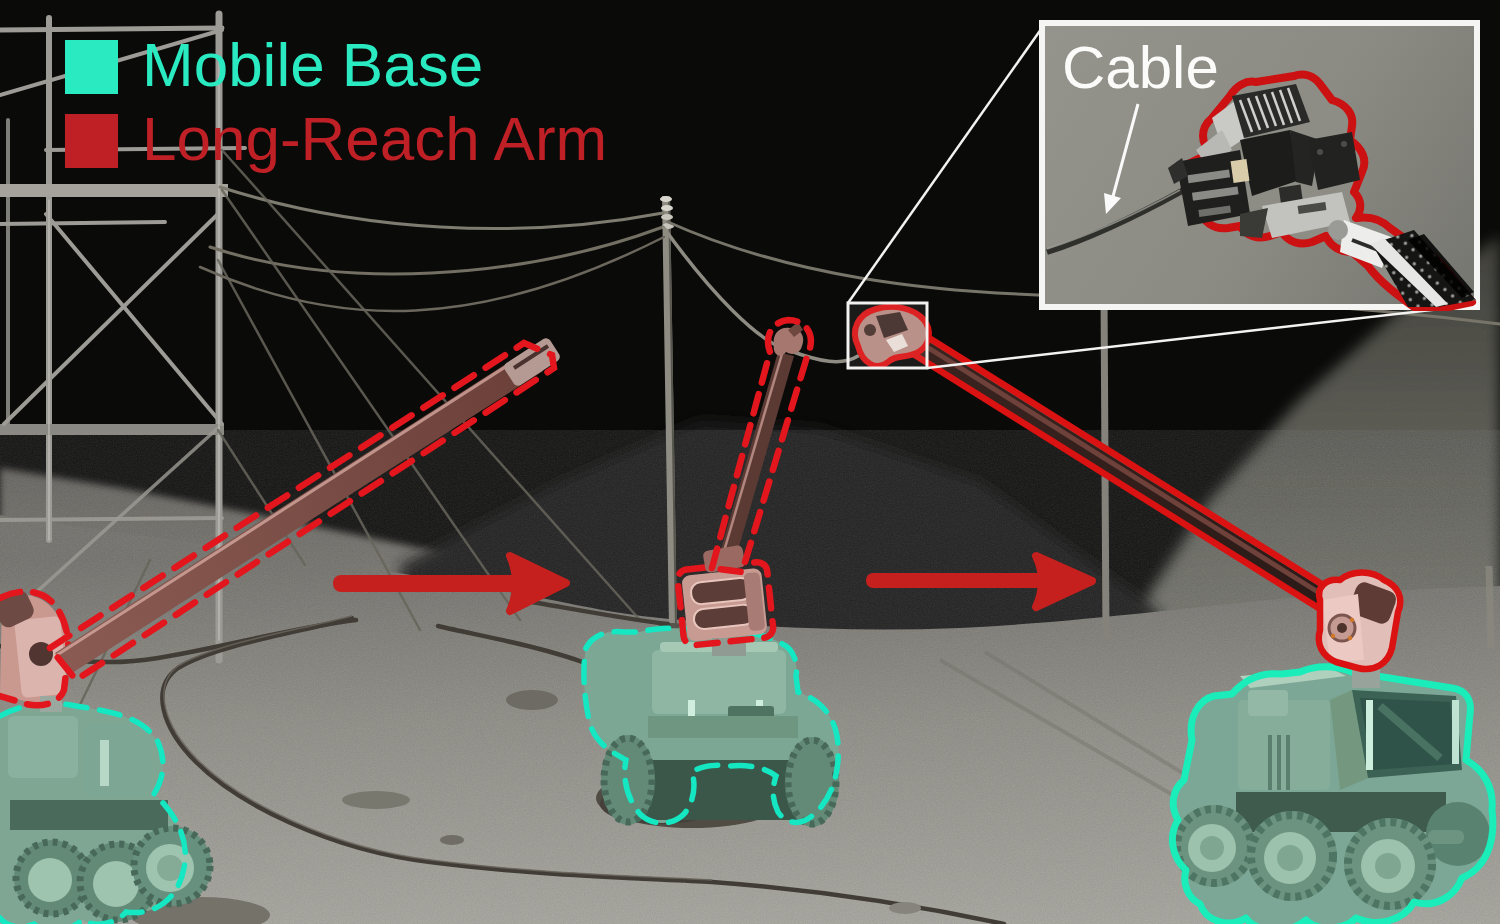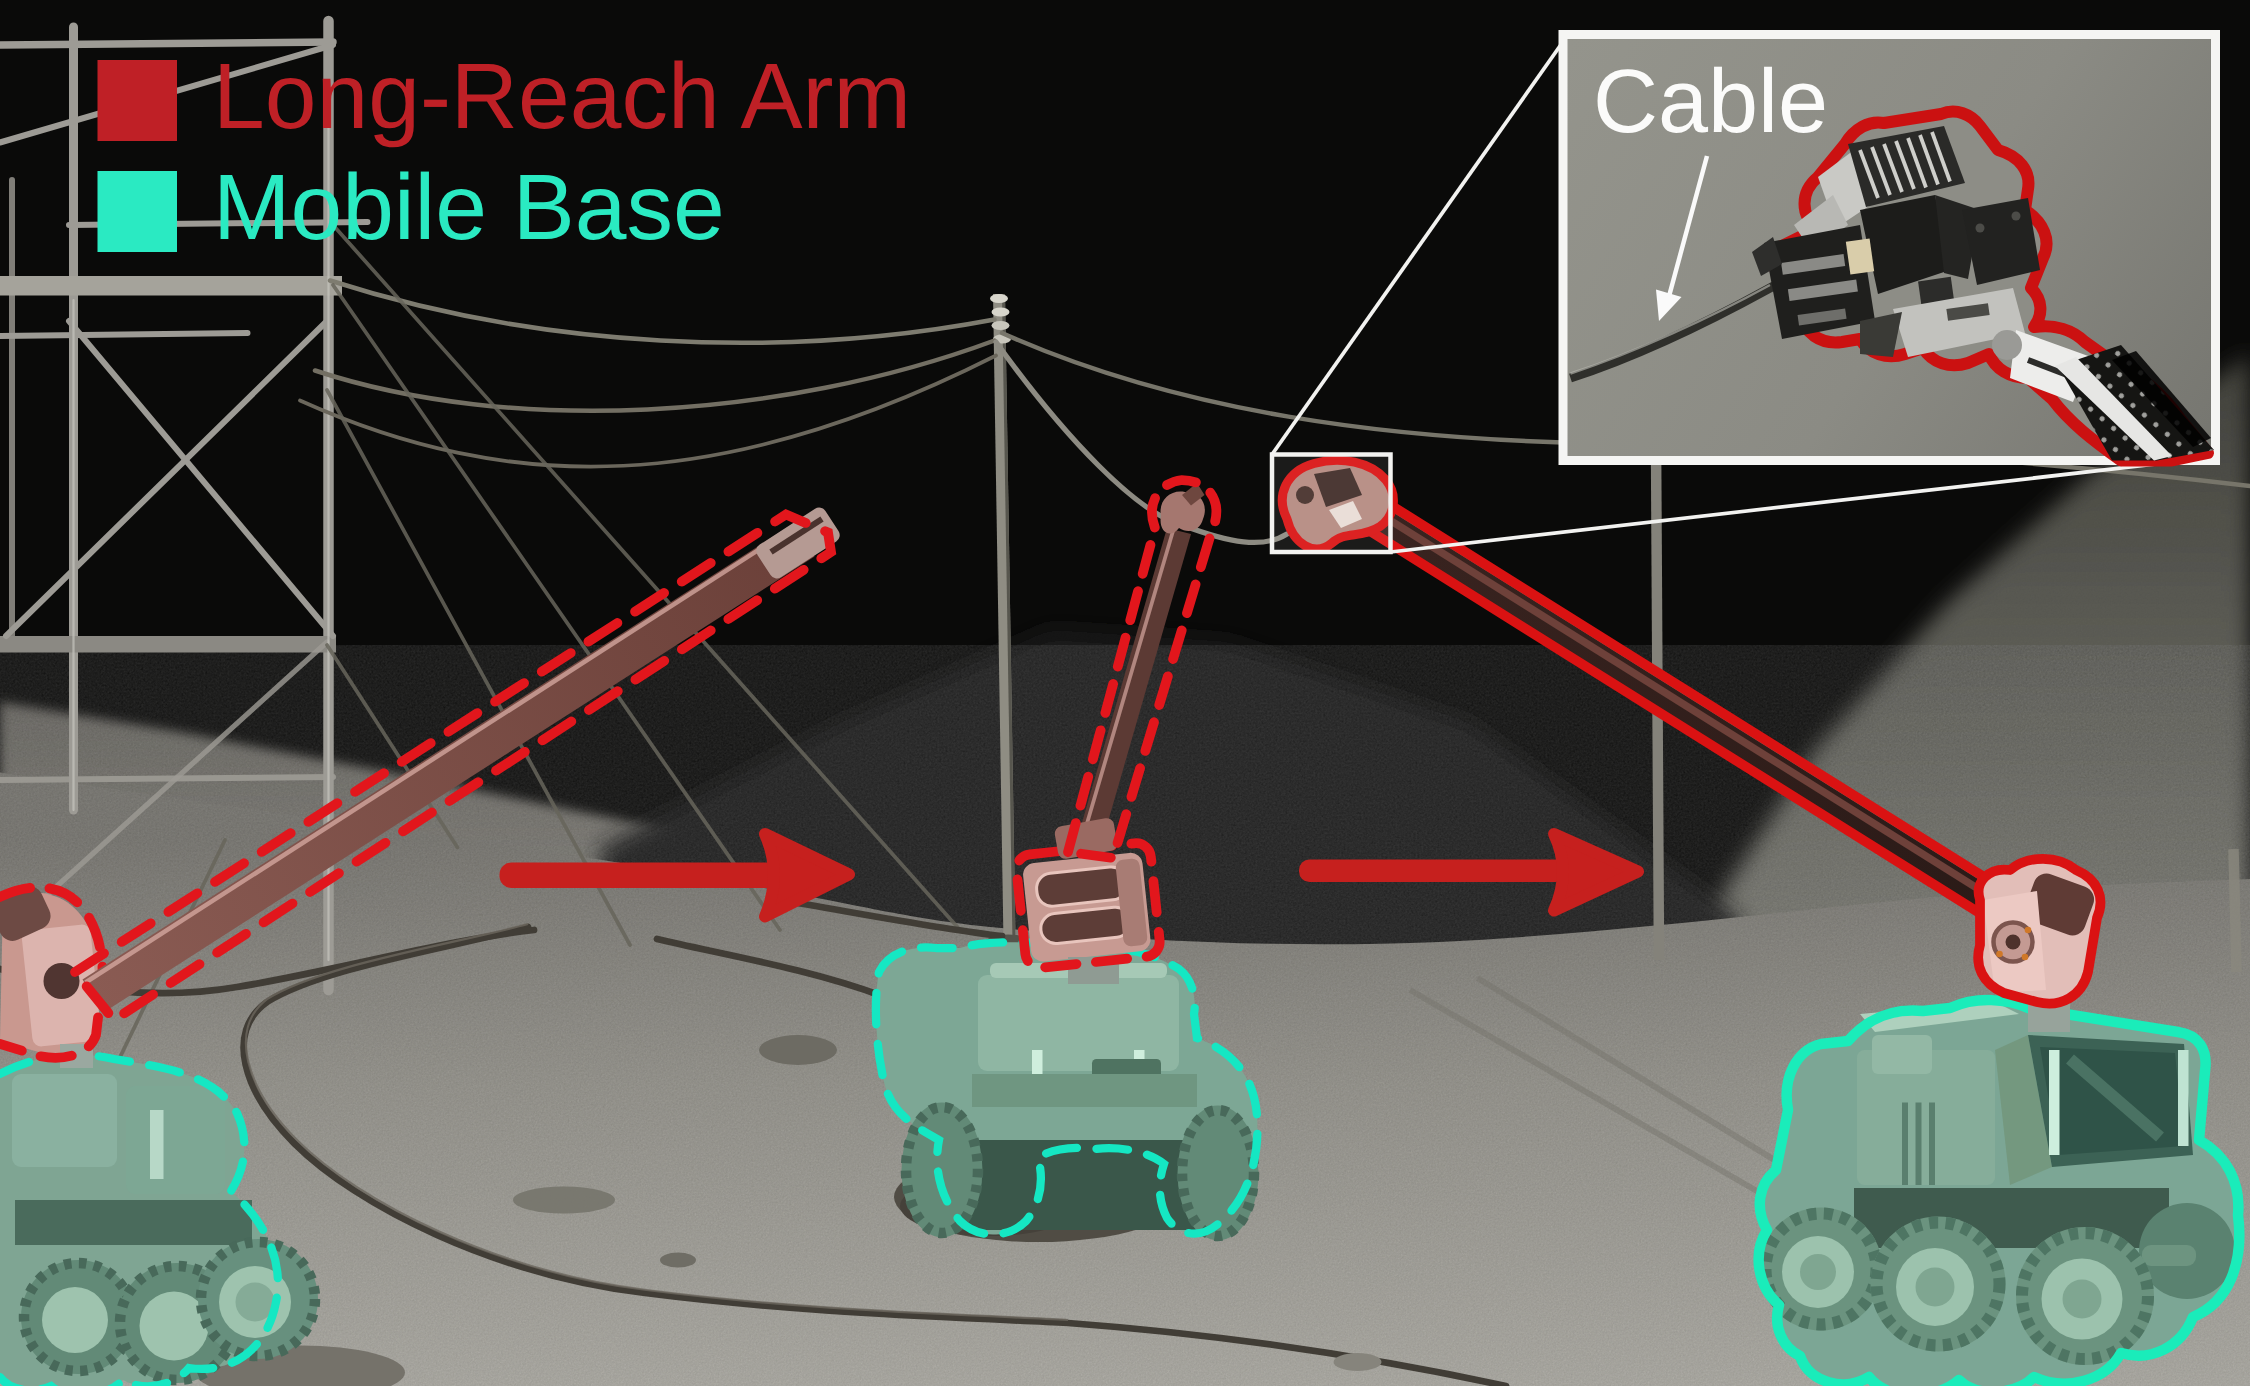--- a/index.html
+++ b/index.html
@@ -358,24 +358,24 @@
 
     <g>
       <line x1="1138" y1="104" x2="1112" y2="200" stroke="#fafafa" stroke-width="3"></line>
       <polygon points="1106,214 1104,193 1121,198" fill="#fafafa"></polygon>
     </g>
   </g>
 </svg>
 
 <div class="legend">
   <div class="legend-row">
+    <div class="swatch teal"></div>
+    <div class="legend-label teal">Mobile Base</div>
+  </div>
+  <div class="legend-row">
     <div class="swatch red"></div>
     <div class="legend-label red">Long-Reach Arm</div>
   </div>
-  <div class="legend-row">
-    <div class="swatch teal"></div>
-    <div class="legend-label teal">Mobile Base</div>
-  </div>
 </div>
 
 <div class="inset-label">Cable</div>
 
 </div>
 
 </body></html>

